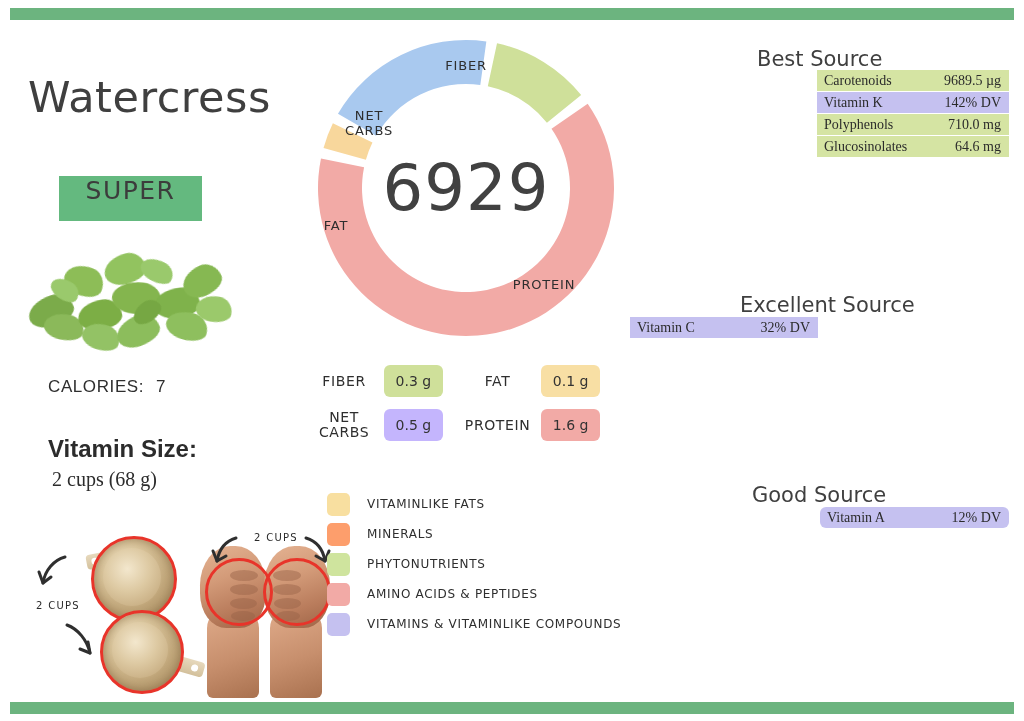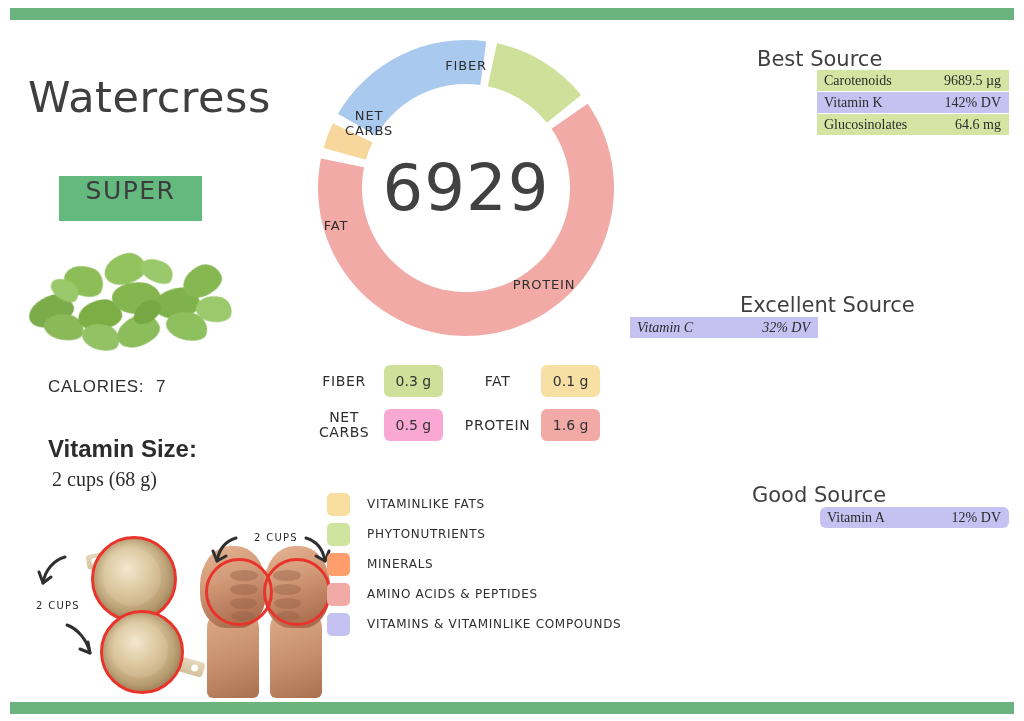--- a/index.html
+++ b/index.html
@@ -86,21 +86,21 @@
     font-family:"DejaVu Sans","Liberation Sans",sans-serif;}
   .src-row{position:absolute;height:21px;display:flex;align-items:center;
     font-family:"Liberation Serif","DejaVu Serif",serif;font-size:14px;color:#2b2b2b;}
   .src-row .nm{padding-left:7px;}
   .src-row .vl{margin-left:auto;padding-right:8px;}
   #best-head{left:757px;top:47px;}
   #excellent-head{left:740px;top:293px;}
   #good-head{left:752px;top:483px;}
   #best-list{position:absolute;left:817px;top:70px;width:192px;}
   #best-list .src-row{position:relative;width:100%;margin-bottom:1px;}
-  #excellent-list{position:absolute;left:630px;top:317px;width:188px;font-style:italic;}
+  #excellent-list{position:absolute;left:630px;top:317px;width:188px;}
   #excellent-list .src-row{position:relative;width:100%;}
   #good-list{position:absolute;left:820px;top:507px;width:189px;}
   #good-list .src-row{position:relative;width:100%;}
 </style>
 </head>
 <body>
 
 <div class="band top" style="background: rgb(108, 180, 127);"></div>
 <div class="band bottom" style="background: rgb(108, 180, 127);"></div>
 
@@ -207,39 +207,39 @@
   <div class="macro-row">
     <div class="macro-name w1">FIBER</div>
     <div class="macro-chip" style="background: rgb(207, 224, 154);">0.3 g</div>
     <div class="macro-gap"></div>
     <div class="macro-name w2">FAT</div>
     <div class="macro-chip" style="background: rgb(248, 223, 164);">0.1 g</div>
   </div>
   <div class="macro-row">
     <div class="macro-name w1" style="white-space:pre-line;">NET
 CARBS</div>
-    <div class="macro-chip" style="background: #f9a8d4;">0.5 g</div>
+    <div class="macro-chip" style="background: #c4b5fd;">0.5 g</div>
     <div class="macro-gap"></div>
     <div class="macro-name w2">PROTEIN</div>
     <div class="macro-chip" style="background: rgb(242, 170, 166);">1.6 g</div>
   </div>
 </div>
 
 <div id="legend">
   <div class="legend-row">
     <span class="legend-sw" style="background: rgb(248, 223, 160);"></span>
     <span class="legend-lb">VITAMINLIKE  FATS</span>
   </div>
   <div class="legend-row">
+    <span class="legend-sw" style="background: rgb(253, 158, 108);"></span>
+    <span class="legend-lb">MINERALS</span>
+  </div>
+  <div class="legend-row">
     <span class="legend-sw" style="background: rgb(207, 228, 158);"></span>
     <span class="legend-lb">PHYTONUTRIENTS</span>
-  </div>
-  <div class="legend-row">
-    <span class="legend-sw" style="background: rgb(253, 158, 108);"></span>
-    <span class="legend-lb">MINERALS</span>
   </div>
   <div class="legend-row">
     <span class="legend-sw" style="background: rgb(242, 170, 166);"></span>
     <span class="legend-lb">AMINO ACIDS &amp; PEPTIDES</span>
   </div>
   <div class="legend-row">
     <span class="legend-sw" style="background: rgb(197, 193, 240);"></span>
     <span class="legend-lb">VITAMINS &amp; VITAMINLIKE COMPOUNDS</span>
   </div>
 </div>
@@ -248,20 +248,24 @@
 <div id="best-list">
   <div class="src-row" style="background: rgb(213, 228, 163);">
     <span class="nm">Carotenoids</span>
     <span class="vl">9689.5 µg</span>
   </div>
   <div class="src-row" style="background: rgb(197, 193, 240);">
     <span class="nm">Vitamin K</span>
     <span class="vl">142% DV</span>
   </div>
   <div class="src-row" style="background: rgb(213, 228, 163);">
+    <span class="nm">Polyphenols</span>
+    <span class="vl">710.0 mg</span>
+  </div>
+  <div class="src-row" style="background: rgb(213, 228, 163);">
     <span class="nm">Glucosinolates</span>
     <span class="vl">64.6 mg</span>
   </div>
 </div>
 
 <div class="src-head" id="excellent-head">Excellent Source</div>
 <div id="excellent-list">
   <div class="src-row" style="background: rgb(197, 193, 240);">
     <span class="nm">Vitamin C</span>
     <span class="vl">32% DV</span>

